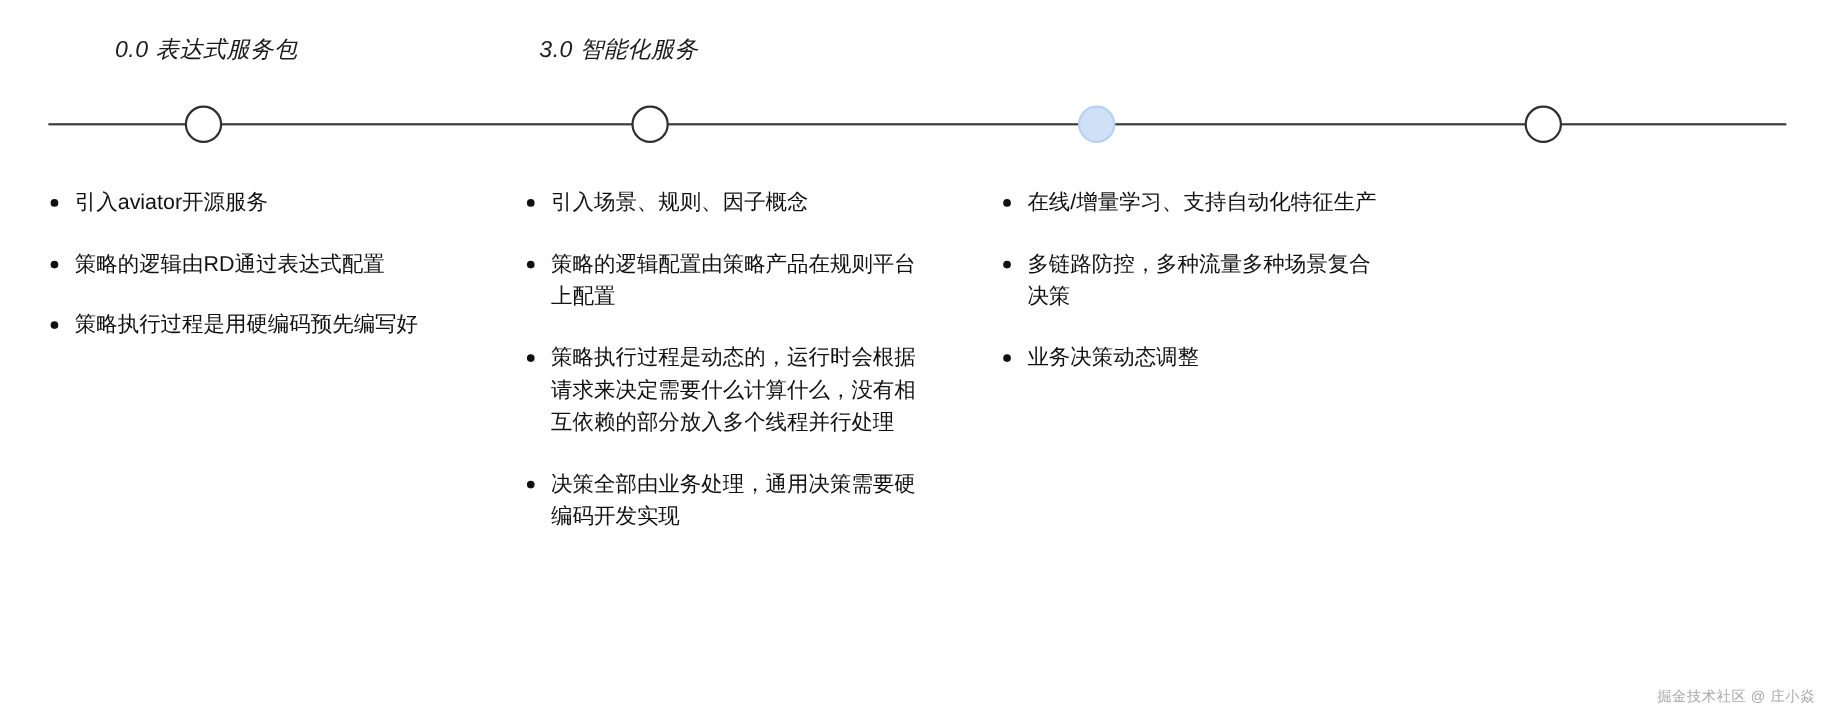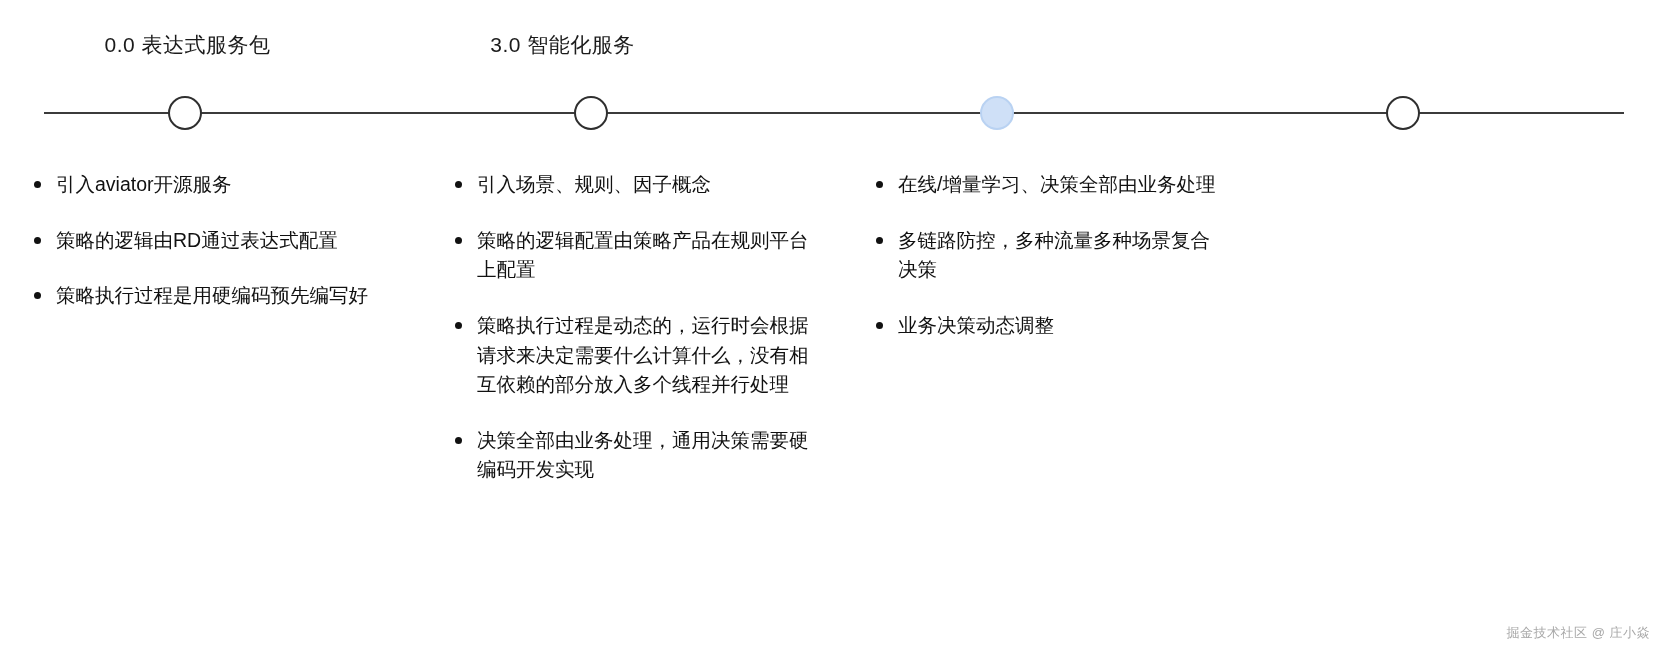--- a/index.html
+++ b/index.html
@@ -20,20 +20,21 @@
   }
 
   
   .headers {
     position: absolute;
     top: 0;
     left: 0;
     width: 1500px;
     height: 72px;
     display: flex;
+    font-style: italic;
   }
   .col-header {
     flex: 0 0 25%;
     display: flex;
     align-items: center;
     justify-content: center;
     font-size: 21px;
     color: #1b1b1b;
     letter-spacing: 0.5px;
     padding-top: 18px;
@@ -81,20 +82,21 @@
     top: 170px;
     left: 0;
     width: 1668px;
     display: flex;
   }
   .column {
     flex: 0 0 25%;
     box-sizing: border-box;
     padding-left: 36px;
     padding-right: 26px;
+    margin-left: 12px;
   }
   .column.c0 { padding-left: 30px; padding-right: 30px; }
   .column.c1 { padding-left: 34px; padding-right: 24px; }
   .column.c2 { padding-left: 42px; padding-right: 28px; }
   .column.c3 { padding-left: 38px; padding-right: 24px; }
 
   ul.bullets {
     list-style: none;
     margin: 0;
     padding: 0;
@@ -162,21 +164,21 @@
         <li>引入场景、规则、因子概念</li>
         <li>策略的逻辑配置由策略产品在规则平台上配置</li>
         <li>策略执行过程是动态的，运行时会根据请求来决定需要什么计算什么，没有相互依赖的部分放入多个线程并行处理</li>
         <li>决策全部由业务处理，通用决策需要硬编码开发实现</li>
       </ul>
     </div>
 
 
     <div class="column c3">
       <ul class="bullets">
-        <li>在线/增量学习、决策全部由业务处理</li>
+        <li>在线/增量学习、支持自动化特征生产</li>
         <li>多链路防控，多种流量多种场景复合决策</li>
         <li>业务决策动态调整</li>
       </ul>
     </div>
 
   </div>
 
   <div class="watermark">掘金技术社区 @ 庄小焱</div>
 
 </div>

